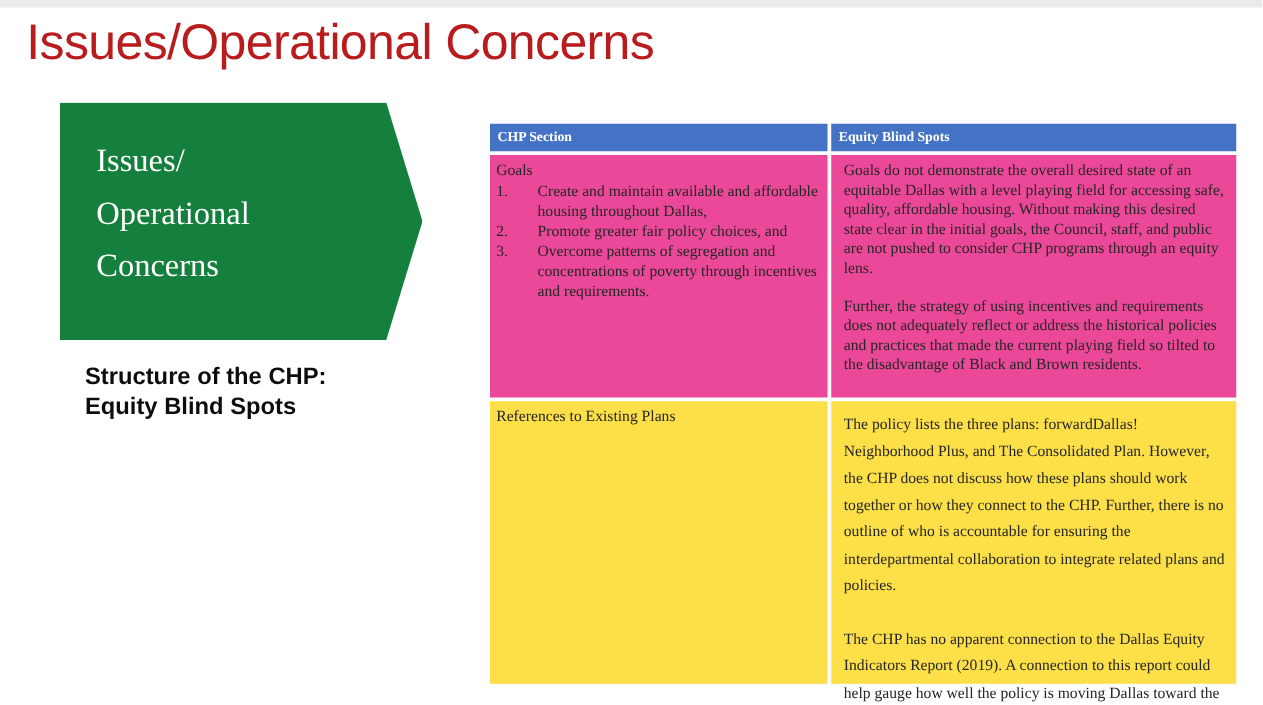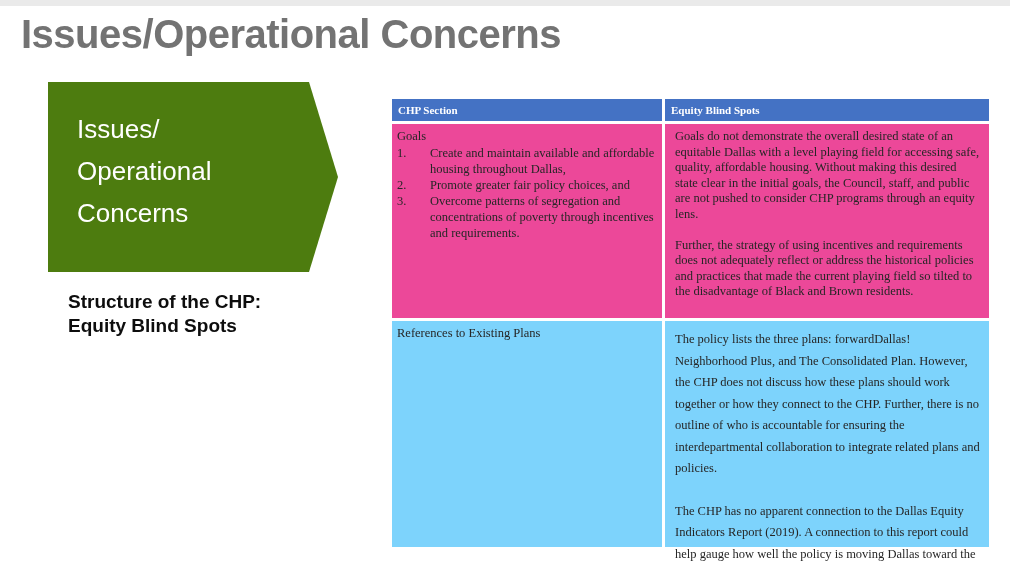--- a/index.html
+++ b/index.html
@@ -14,31 +14,32 @@
   .top-strip {
     position: absolute;
     left: 0; top: 0;
     width: 1010px; height: 6px;
     background: #eaeaea;
   }
   .slide-title {
     position: absolute;
     left: 21px; top: 12px;
     font-size: 40px;
-    font-weight: bold;
+    font-weight: normal;
     letter-spacing: -0.5px;
-    color: #737373;
+    color: #b91c1c;
     white-space: nowrap;
   }
   .arrow-shape {
     position: absolute;
     left: 48px; top: 82px;
     width: 290px; height: 190px;
-    background: #4d7c0f;
+    background: #15803d;
     clip-path: polygon(0px 0px, 261px 0px, 290px 95px, 261px 190px, 0px 190px);
+    font-family: Liberation Serif, serif;
   }
   .arrow-text {
     padding: 26px 0 0 29px;
     color: #ffffff;
     font-size: 26px;
     line-height: 42px;
     font-weight: normal;
   }
   .subtitle {
     position: absolute;
@@ -63,21 +64,21 @@
     background: #4472c4;
     color: #ffffff;
     font-size: 11px;
     font-weight: bold;
     display: flex;
     align-items: center;
     padding-left: 6px;
   }
   .cell { font-size: 12.5px; }
   .row-a { background: #ec4899; }
-  .row-b { background: #7dd3fc; }
+  .row-b { background: #fde047; }
   .section-cell { padding: 4px 2px 4px 5px; line-height: 16px; }
   .blind-cell-a { padding: 5px 8px 16px 10px; line-height: 15.6px; }
   .blind-cell-a p { margin-bottom: 15px; }
   .blind-cell-b { padding: 8px 8px 4px 10px; font-size: 12.5px; line-height: 21.5px; }
   .blind-cell-b p { margin-bottom: 21px; }
   .num-list { margin-top: 1px; }
   .num-item { display: flex; }
   .num-item .num { flex: 0 0 33px; }
   .num-item .itxt { flex: 1 1 auto; }
 </style>

